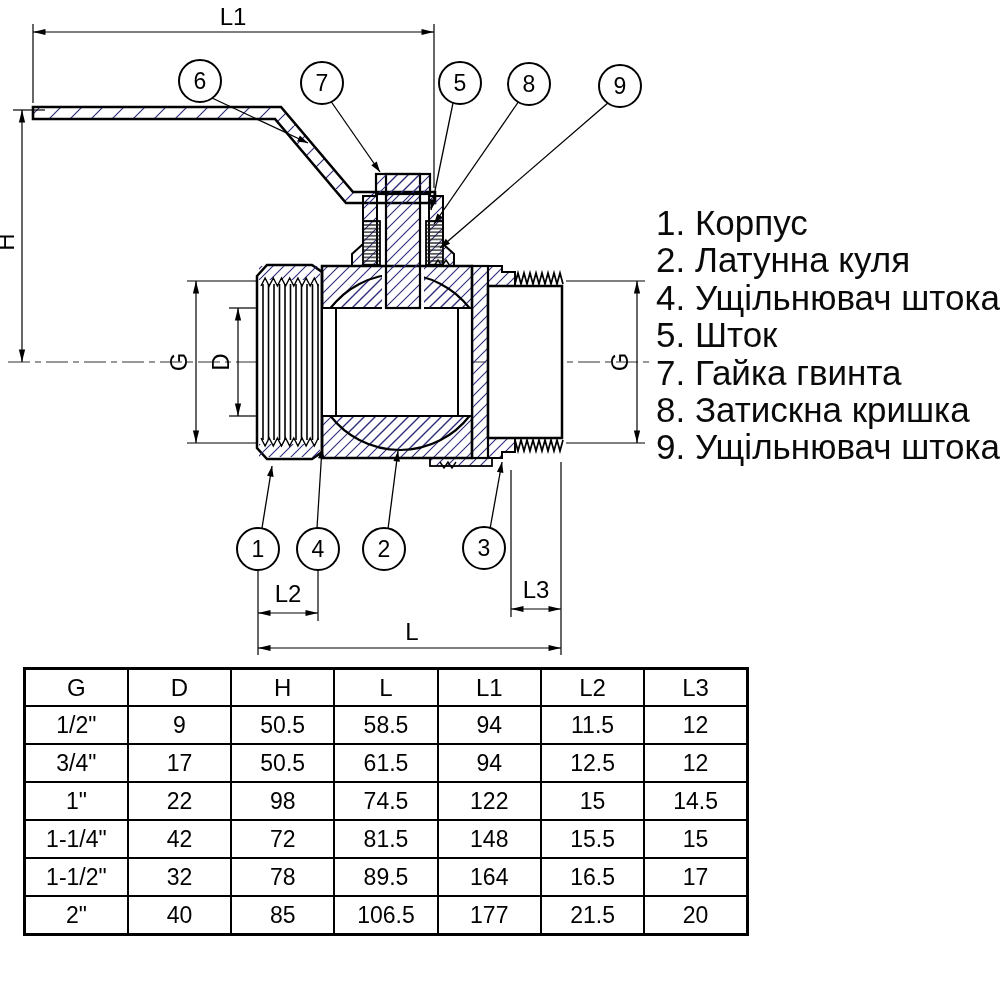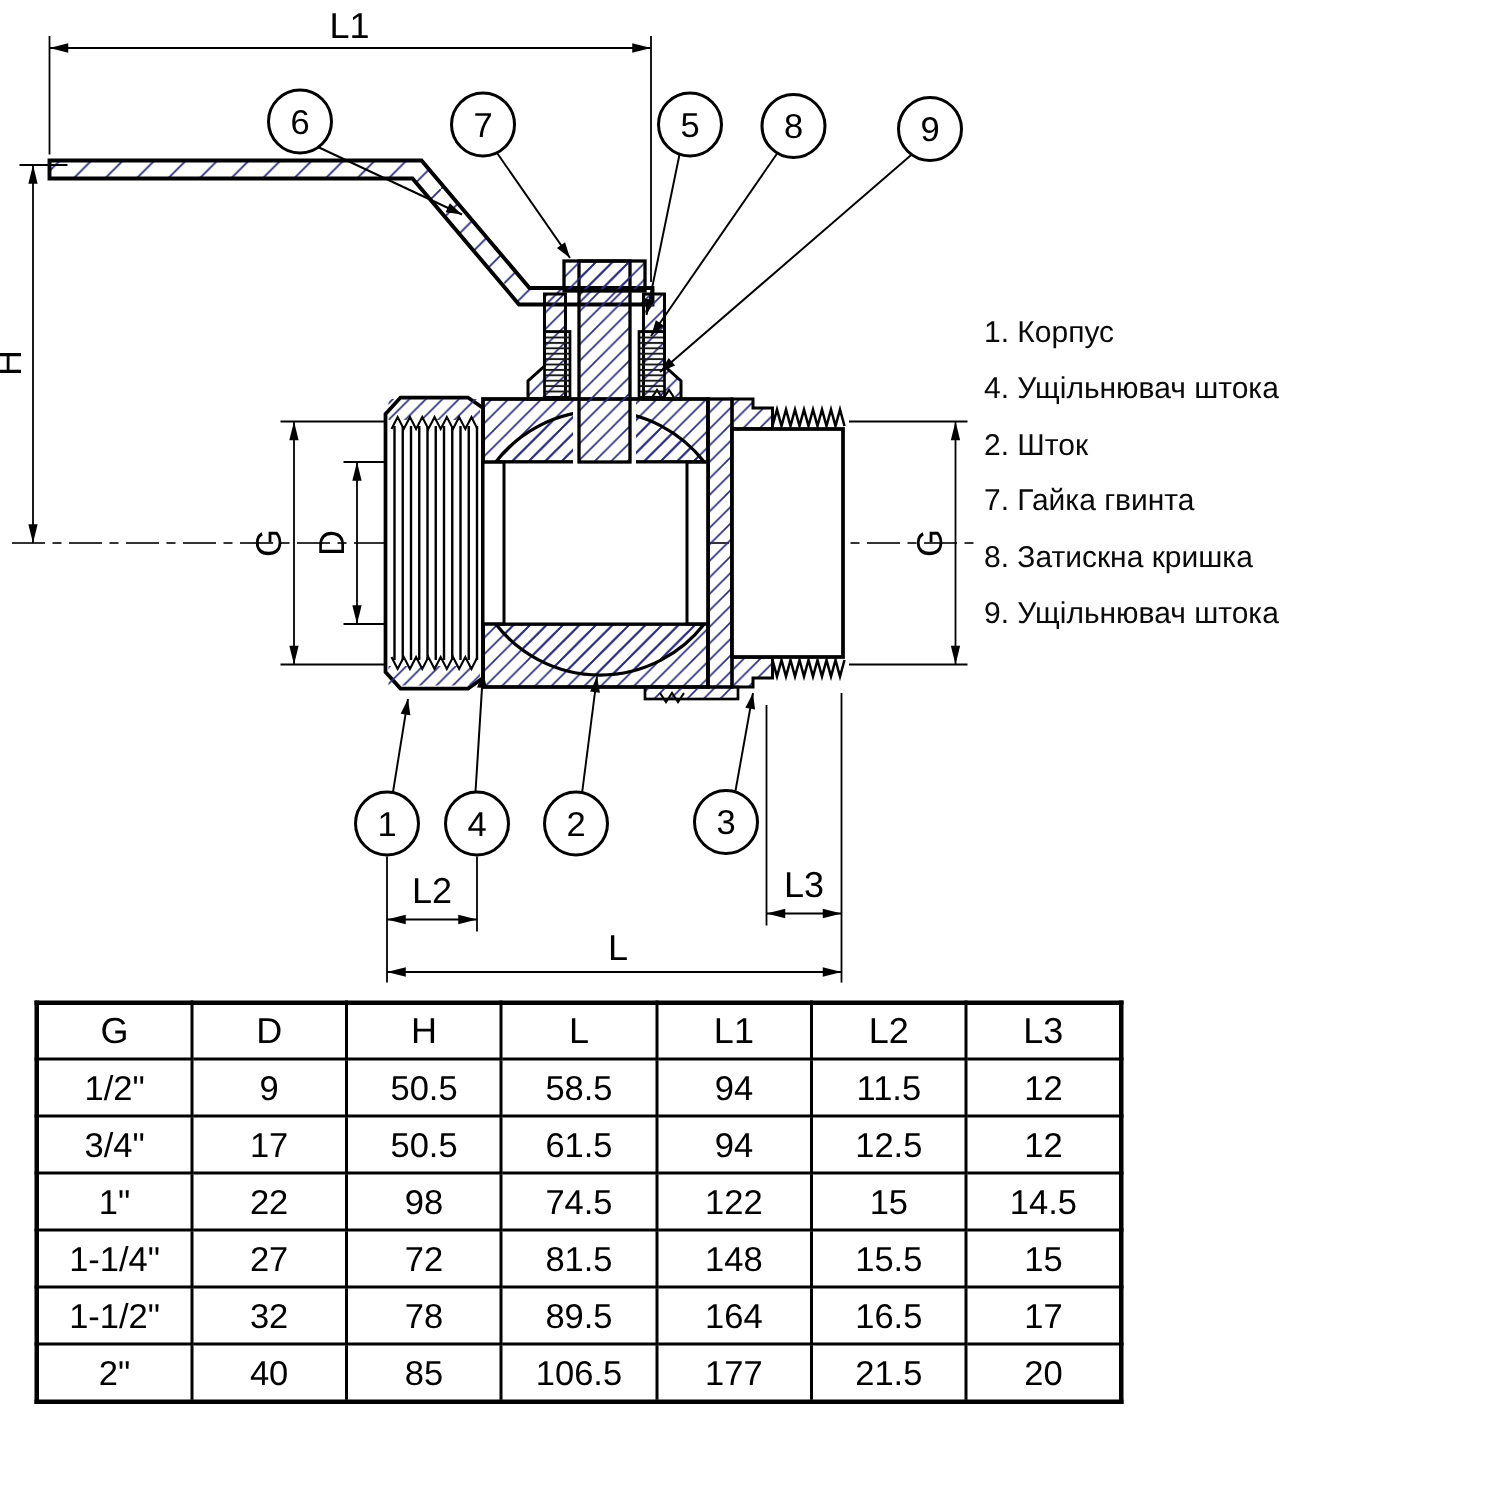--- a/index.html
+++ b/index.html
@@ -1,20 +1,20 @@
 <!DOCTYPE html>
 <html><head>
 <meta charset="utf-8">
 <style>
   html,body{margin:0;padding:0;background:#ffffff;}
   .page{position:relative;width:1000px;height:1000px;background:#fff;overflow:hidden;
         font-family:"Liberation Sans", sans-serif;color:#000;}
   .drawing{position:absolute;left:0;top:0;}
   .legend{position:absolute;left:656px;top:204px;width:330px;}
-  .legend-item{font-size:20px;line-height:37.4px;color:#0a0a0a;white-space:nowrap;}
+  .legend-item{font-size:35px;line-height:37.4px;color:#0a0a0a;white-space:nowrap;}
   table.spec{position:absolute;left:23px;top:667px;width:726px;border-collapse:collapse;
              table-layout:fixed;border:3px solid #000;}
   table.spec th, table.spec td{border:2px solid #000;text-align:center;vertical-align:middle;
              font-weight:normal;font-size:23px;padding:0;height:36px;color:#000;}
   table.spec th{height:35px;font-size:24px;}
   svg text{font-family:"Liberation Sans", sans-serif;fill:#000;}
 </style>
 </head>
 <body>
 
@@ -177,22 +177,23 @@
       </g>
       <g>
         <circle cx="484" cy="548" r="21" fill="#fff" stroke="#000" stroke-width="2"></circle>
         <text x="484" y="556" font-size="23" text-anchor="middle">3</text>
       </g>
     </g>
   </svg>
 
   <div class="legend">
     <div class="legend-item">1. Корпус</div>
+    <div class="legend-item">2. Латунна куля</div>
     <div class="legend-item">4. Ущільнювач штока</div>
-    <div class="legend-item">2. Шток</div>
+    <div class="legend-item">5. Шток</div>
     <div class="legend-item">7. Гайка гвинта</div>
     <div class="legend-item">8. Затискна кришка</div>
     <div class="legend-item">9. Ущільнювач штока</div>
   </div>
 
   <table class="spec">
     <thead>
       <tr>
         <th>G</th>
         <th>D</th>
@@ -226,21 +227,21 @@
         <td>1"</td>
         <td>22</td>
         <td>98</td>
         <td>74.5</td>
         <td>122</td>
         <td>15</td>
         <td>14.5</td>
       </tr>
       <tr>
         <td>1-1/4"</td>
-        <td>27</td>
+        <td>42</td>
         <td>72</td>
         <td>81.5</td>
         <td>148</td>
         <td>15.5</td>
         <td>15</td>
       </tr>
       <tr>
         <td>1-1/2"</td>
         <td>32</td>
         <td>78</td>

